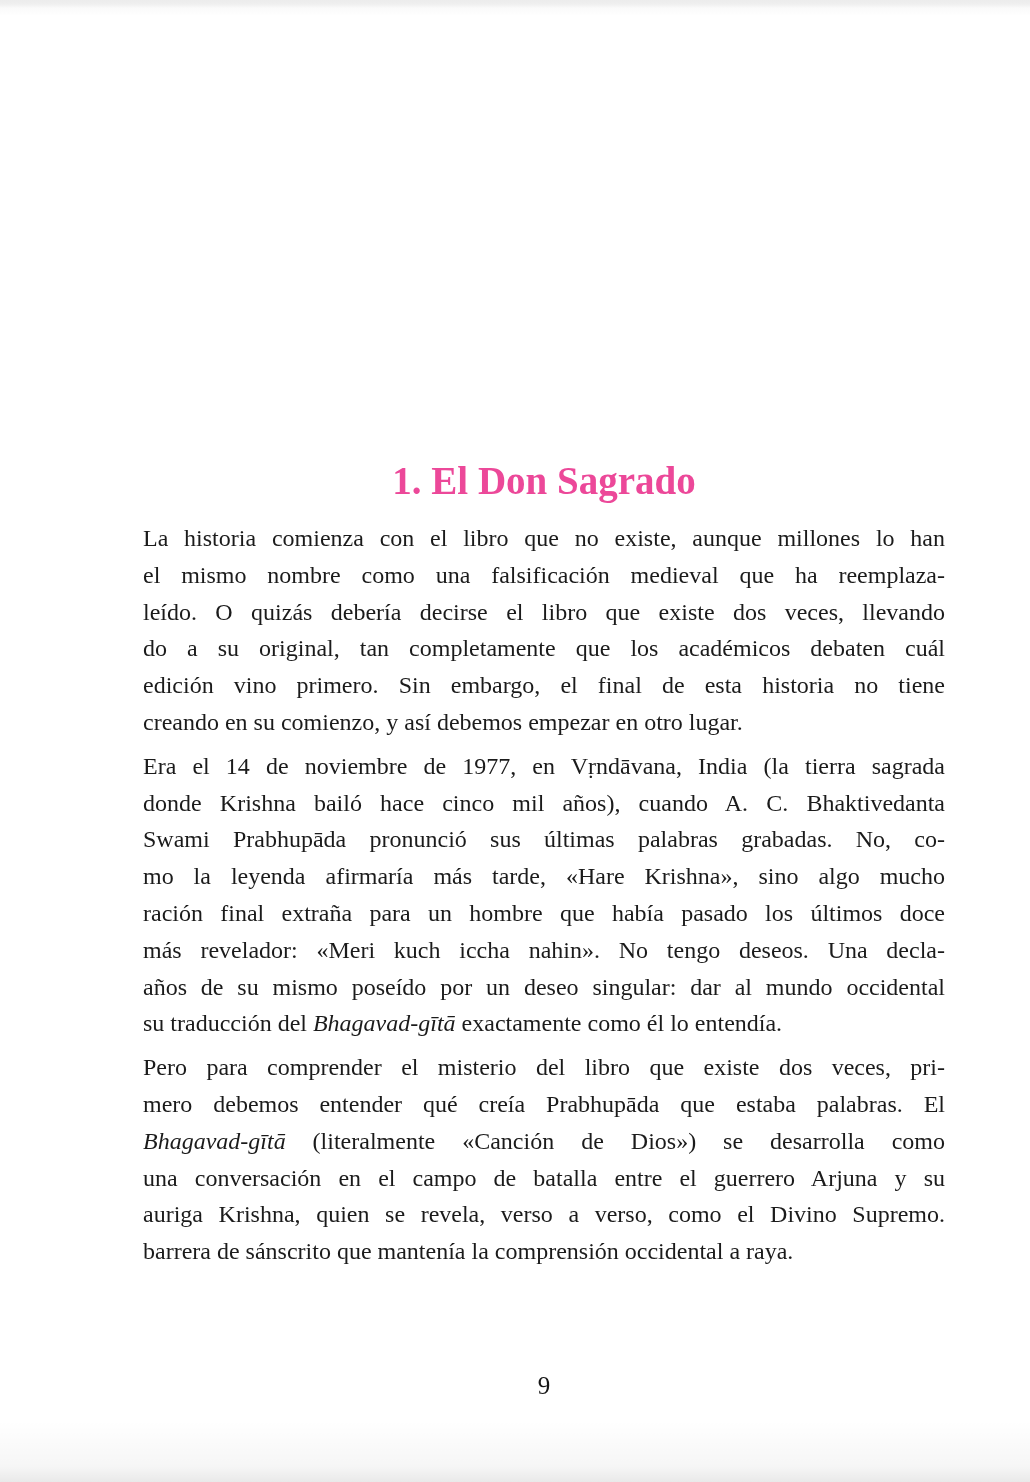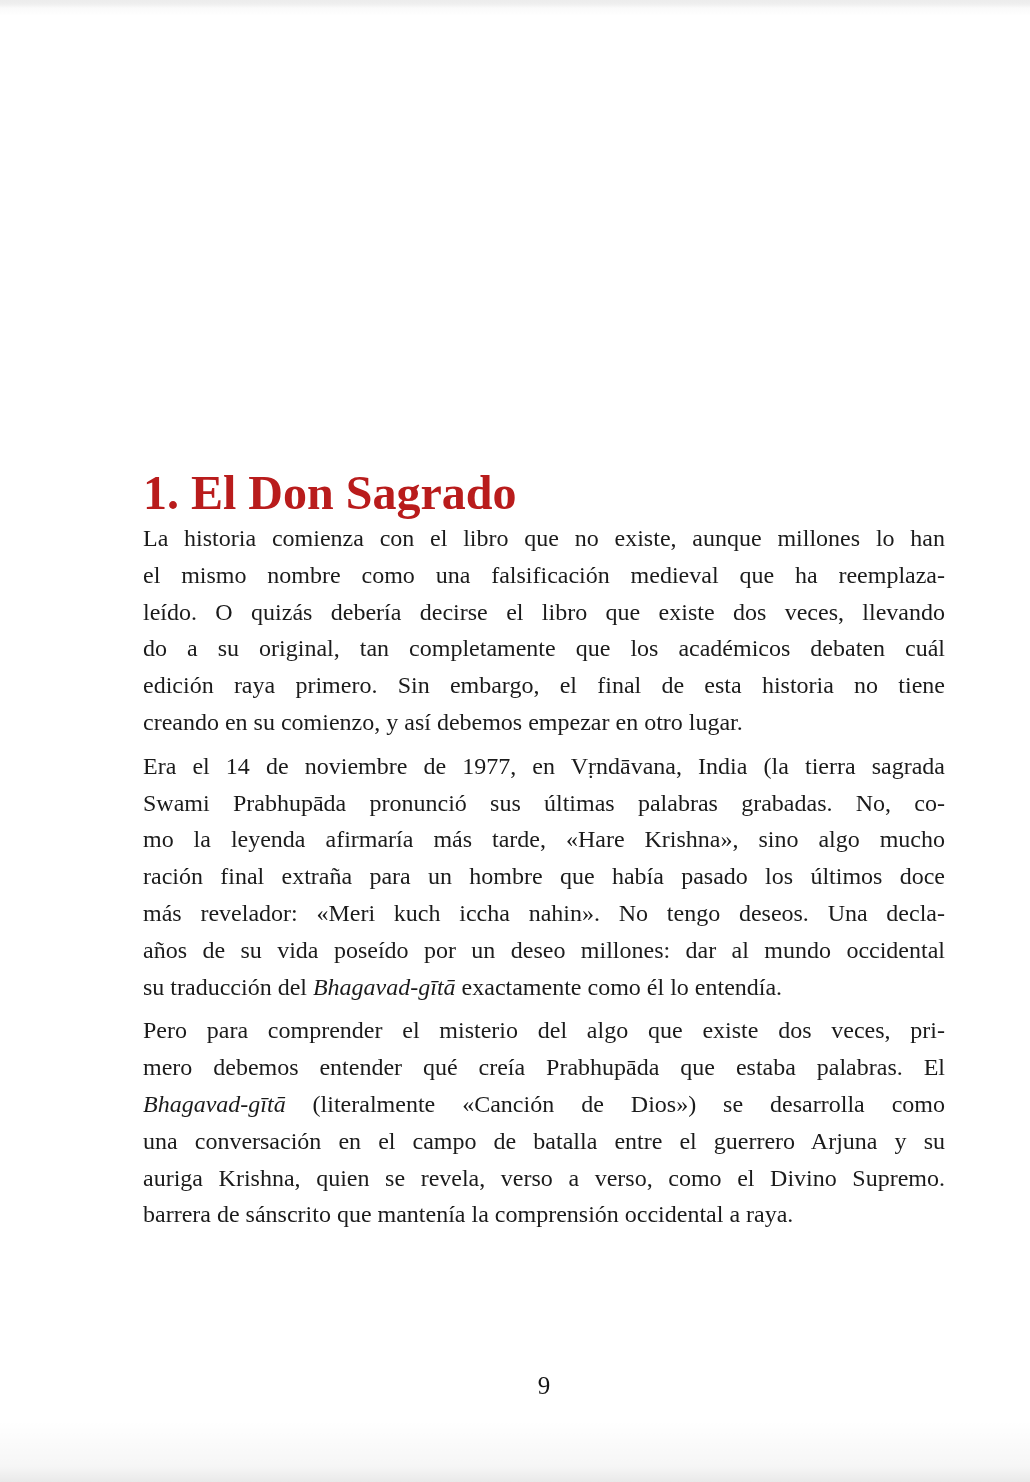--- a/index.html
+++ b/index.html
@@ -30,25 +30,26 @@
     height: 62px;
     background: linear-gradient(to bottom,
       rgba(0,0,0,0.00) 0%, rgba(0,0,0,0.035) 75%, rgba(0,0,0,0.085) 100%);
     pointer-events: none;
   }
   .chapter-heading {
     position: absolute;
     left: 143px;
     top: 432px;
     width: 802px;
-    font-size: 48px;
+    font-size: 39px;
     font-weight: bold;
-    color: #b91c1c;
+    color: #ec4899;
     letter-spacing: 0px;
     line-height: 1.2;
+    text-align: center;
   }
   .paragraphs {
     position: absolute;
     left: 143px;
     top: 520px;
     width: 802px;
     font-size: 24px;
   }
   .para {
     margin: 0 0 7px 0;
@@ -81,34 +82,35 @@
 <div class="top-edge"></div>
 
 <h1 class="chapter-heading">1. El Don Sagrado</h1>
 
 <div class="paragraphs">
     <div class="para">
       <div class="line">La historia comienza con el libro que no existe, aunque millones lo han</div>
       <div class="line">el mismo nombre como una falsificación medieval que ha reemplaza-</div>
       <div class="line">leído. O quizás debería decirse el libro que existe dos veces, llevando</div>
       <div class="line">do a su original, tan completamente que los académicos debaten cuál</div>
-      <div class="line">edición raya primero. Sin embargo, el final de esta historia no tiene</div>
+      <div class="line">edición vino primero. Sin embargo, el final de esta historia no tiene</div>
       <div class="line last">creando en su comienzo, y así debemos empezar en otro lugar.</div>
     </div>
     <div class="para">
       <div class="line">Era el 14 de noviembre de 1977, en Vṛndāvana, India (la tierra sagrada</div>
+      <div class="line">donde Krishna bailó hace cinco mil años), cuando A. C. Bhaktivedanta</div>
       <div class="line">Swami Prabhupāda pronunció sus últimas palabras grabadas. No, co-</div>
       <div class="line">mo la leyenda afirmaría más tarde, «Hare Krishna», sino algo mucho</div>
       <div class="line">ración final extraña para un hombre que había pasado los últimos doce</div>
       <div class="line">más revelador: «Meri kuch iccha nahin». No tengo deseos. Una decla-</div>
-      <div class="line">años de su vida poseído por un deseo millones: dar al mundo occidental</div>
+      <div class="line">años de su mismo poseído por un deseo singular: dar al mundo occidental</div>
       <div class="line last">su traducción del <i>Bhagavad-gītā</i> exactamente como él lo entendía.</div>
     </div>
     <div class="para">
-      <div class="line">Pero para comprender el misterio del algo que existe dos veces, pri-</div>
+      <div class="line">Pero para comprender el misterio del libro que existe dos veces, pri-</div>
       <div class="line">mero debemos entender qué creía Prabhupāda que estaba palabras. El</div>
       <div class="line"><i>Bhagavad-gītā</i> (literalmente «Canción de Dios») se desarrolla como</div>
       <div class="line">una conversación en el campo de batalla entre el guerrero Arjuna y su</div>
       <div class="line">auriga Krishna, quien se revela, verso a verso, como el Divino Supremo.</div>
       <div class="line last">barrera de sánscrito que mantenía la comprensión occidental a raya.</div>
     </div>
   </div>
 
 <div class="page-number">9</div>
 

